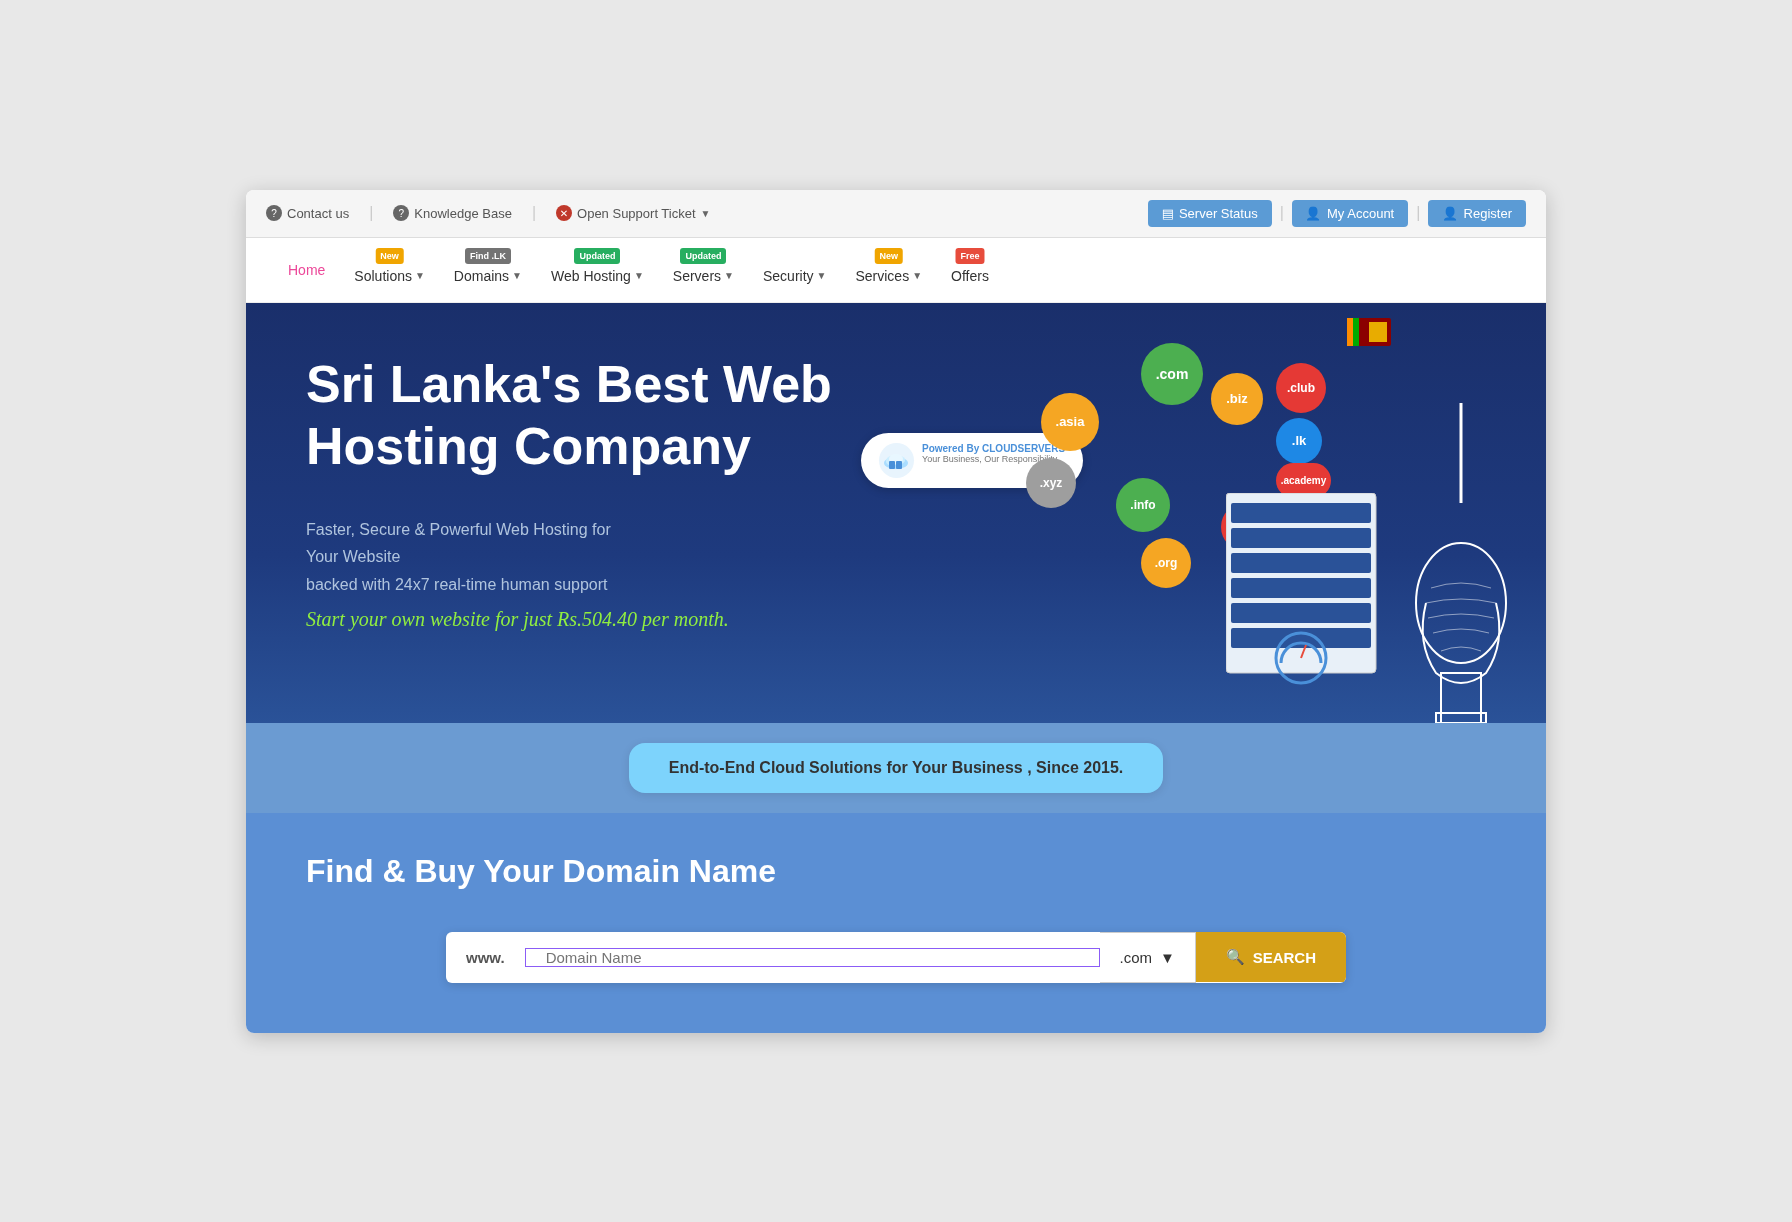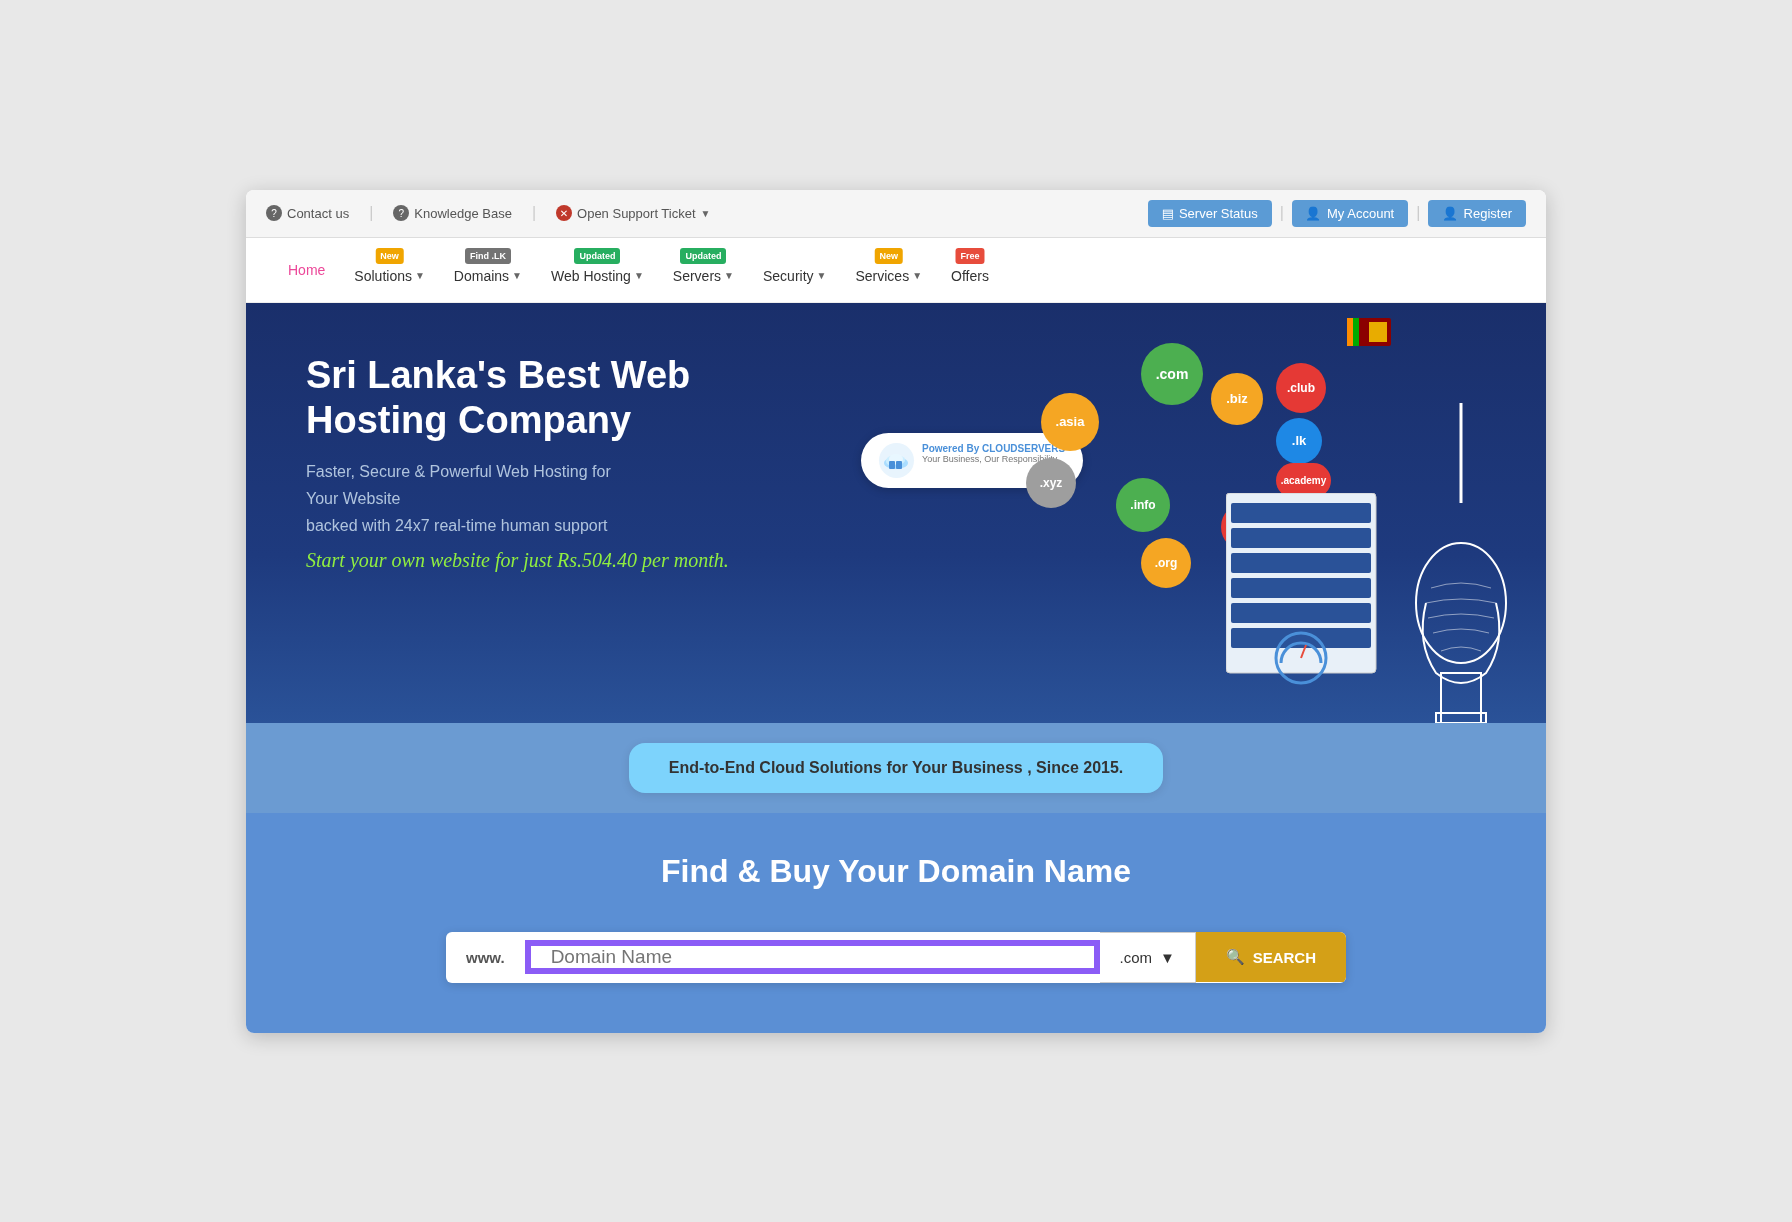--- a/index.html
+++ b/index.html
@@ -183,24 +183,24 @@
       padding: 50px 60px 0 60px;
       position: relative;
       min-height: 420px;
       overflow: hidden;
     }
     .hero-content {
       max-width: 55%;
       color: white;
     }
     .hero-title {
-      font-size: 38px;
+      font-size: 52px;
       font-weight: bold;
       line-height: 1.2;
-      margin-bottom: 14px;
+      margin-bottom: 39px;
     }
     .hero-subtitle {
       font-size: 16px;
       color: #b0c4de;
       line-height: 1.7;
       margin-bottom: 10px;
     }
     .hero-price {
       font-size: 17px;
       color: #90ee40;
@@ -250,44 +250,43 @@
     }
     
     .domain-section {
       background: #5b8fd4;
       padding: 40px 60px 50px;
     }
     .domain-title {
       color: white;
       font-size: 32px;
       font-weight: bold;
-      text-align: center;
       margin-bottom: 42px;
     }
     .domain-search-bar {
       display: flex;
       align-items: center;
       background: white;
       border-radius: 6px;
       overflow: hidden;
       max-width: 900px;
       margin: 0 auto;
       box-shadow: 0 2px 10px rgba(0,0,0,0.15);
     }
     .domain-www {
       padding: 0 20px;
       font-size: 15px;
       color: #555;
       font-weight: bold;
     }
     .domain-input {
       flex: 1;
-      border: 6px solid #8b5cf6;
+      border: 1px solid #8b5cf6;
       padding: 0 20px;
-      font-size: 19px;
+      font-size: 15px;
       outline: none;
       color: #999;
     }
     .domain-ext {
       border: 1px solid #ccc;
       border-left: none;
       padding: 16px 20px;
       font-size: 15px;
       color: #333;
       background: white;

